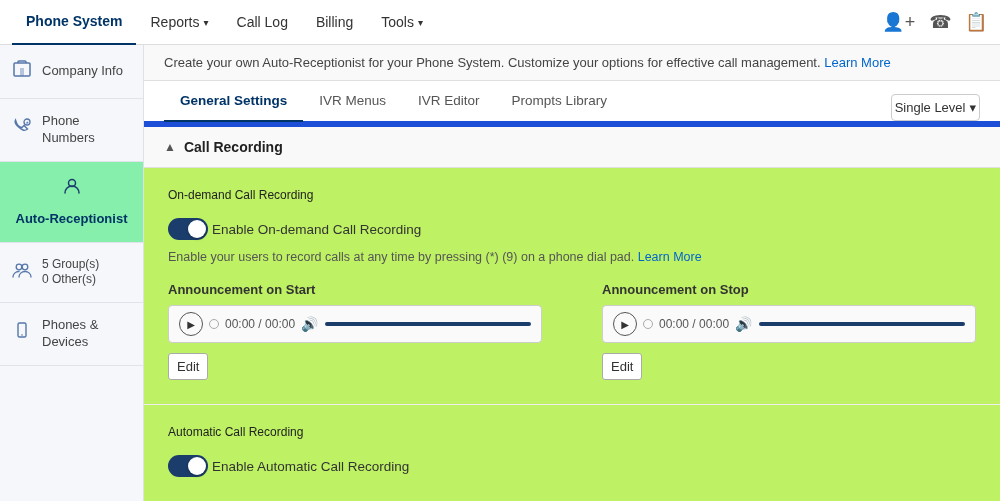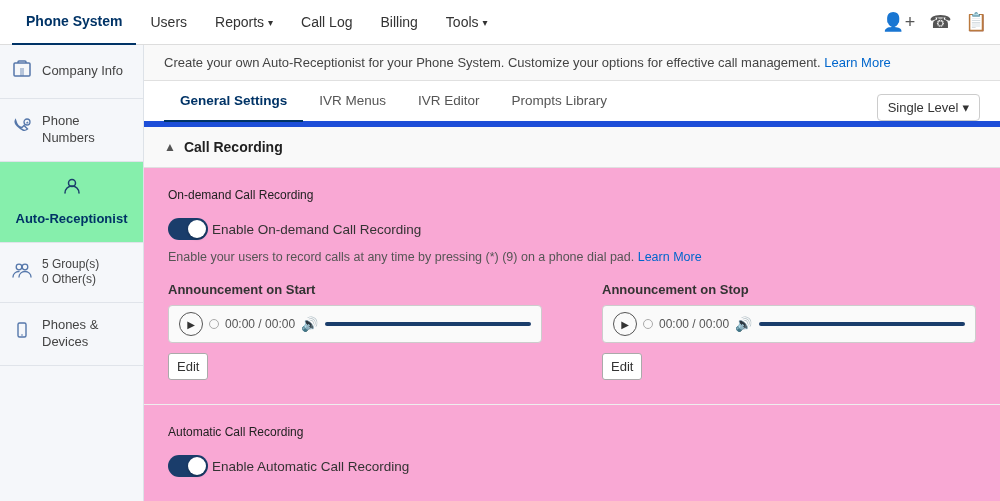--- a/index.html
+++ b/index.html
@@ -54,21 +54,21 @@
     .sidebar-item.active {
       background: #86efac;
       color: #003366;
       font-weight: 600;
       flex-direction: column;
     }
     .sidebar-icon { font-size: 18px; flex-shrink: 0; color: #5577aa; }
     .sidebar-label { font-size: 13px; line-height: 1.3; }
 
     
-    .main-content { flex: 1; overflow-y: auto; background: #f9a8d4; }
+    .main-content { flex: 1; overflow-y: auto; background: #bef264; }
 
     
     .info-banner {
       background: #f9f9f9;
       border-bottom: 1px solid #e0e0e0;
       padding: 10px 20px;
       font-size: 13px;
       color: #444;
     }
     .info-banner a { color: #0066cc; text-decoration: none; }
@@ -92,21 +92,21 @@
     .tab.active {
       color: #003366;
       border-bottom: 2px solid #003366;
       font-weight: 600;
     }
     .tab-spacer { flex: 1; }
     .tab-dropdown {
       display: flex; align-items: center; gap: 4px;
       border: 1px solid #ccc;
       border-radius: 4px;
-      padding: 5px 10px;
+      padding: 5px 3px;
       font-size: 13px;
       cursor: pointer;
       color: #333;
       background: #fff;
     }
 
     
     .section-header {
       display: flex; align-items: center;
       padding: 12px 20px;
@@ -217,23 +217,20 @@
       cursor: pointer;
       color: #333;
     }
   </style>
 </head>
 <body>
 
 <nav class="top-nav">
   <div class="nav-item active">
     <span>Phone System</span>
-  </div>
-  <div class="nav-item">
-    <span>Users</span>
   </div>
   <div class="nav-item">
     <span>Reports</span>
     <span class="arrow">▾</span>
   </div>
   <div class="nav-item">
     <span>Call Log</span>
   </div>
   <div class="nav-item">
     <span>Billing</span>

